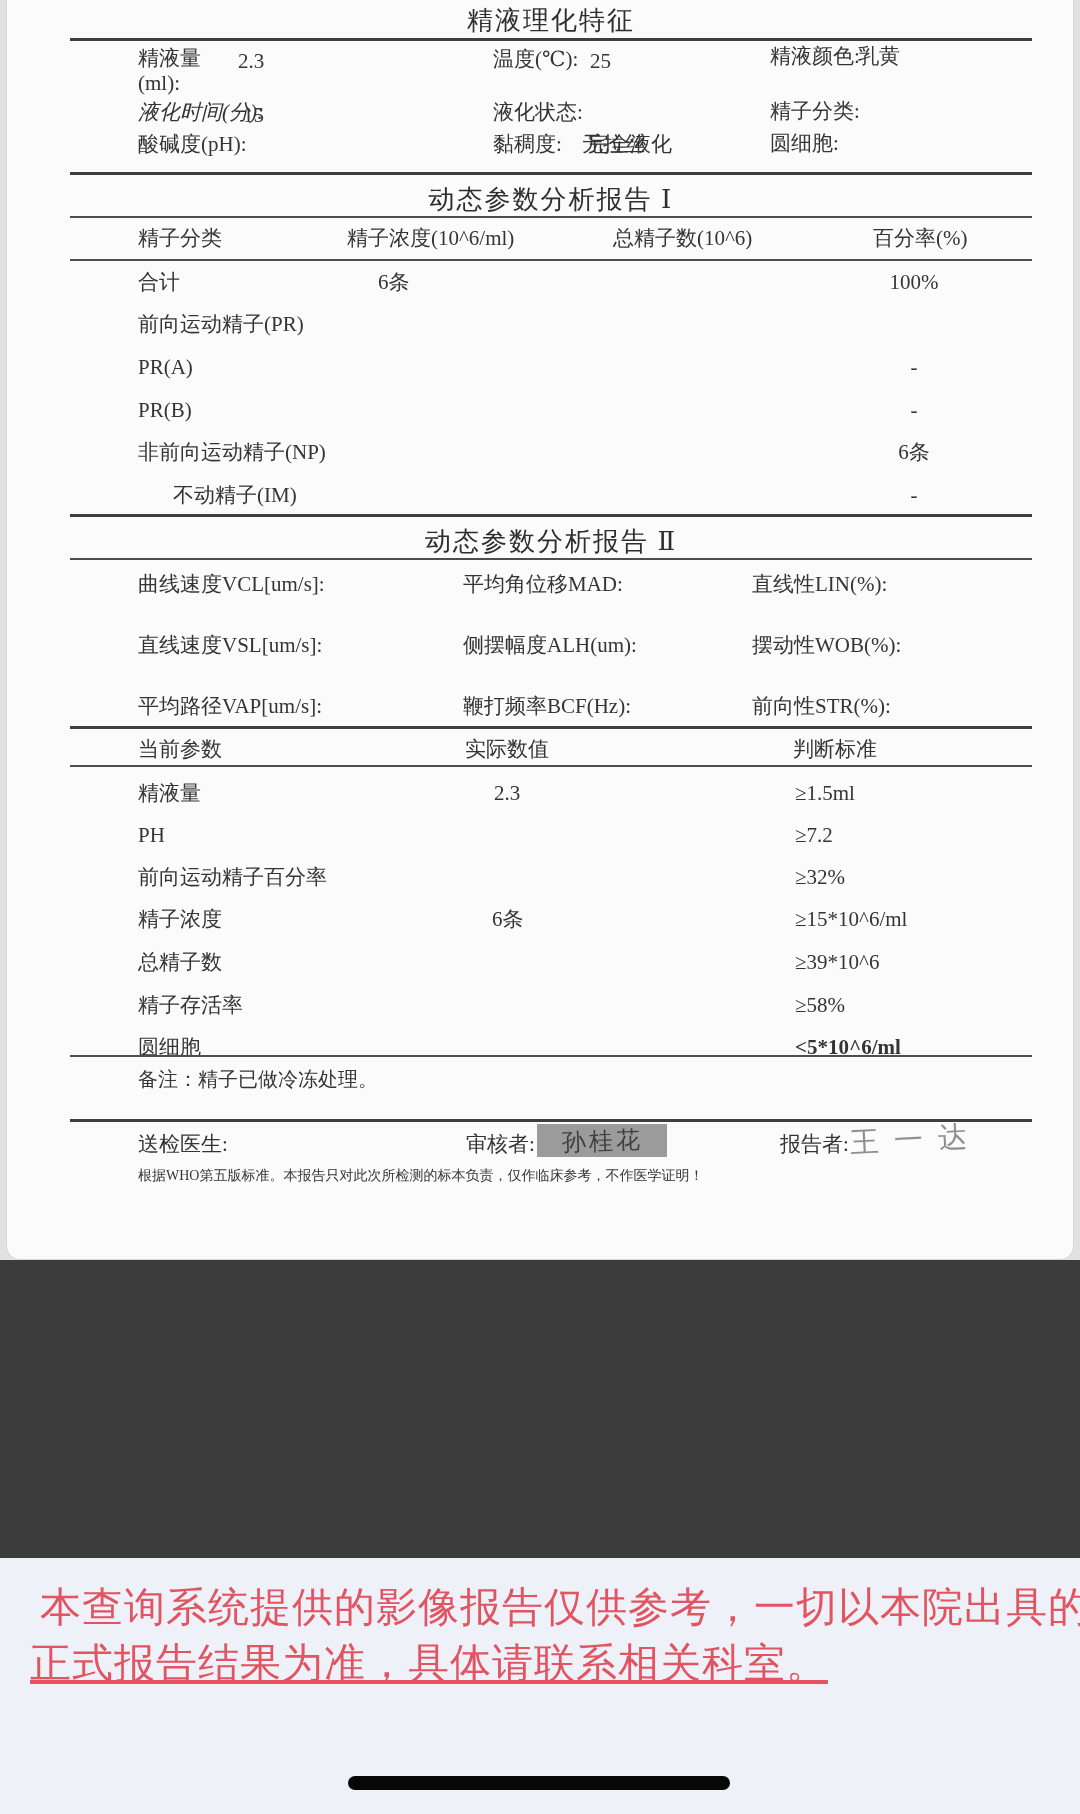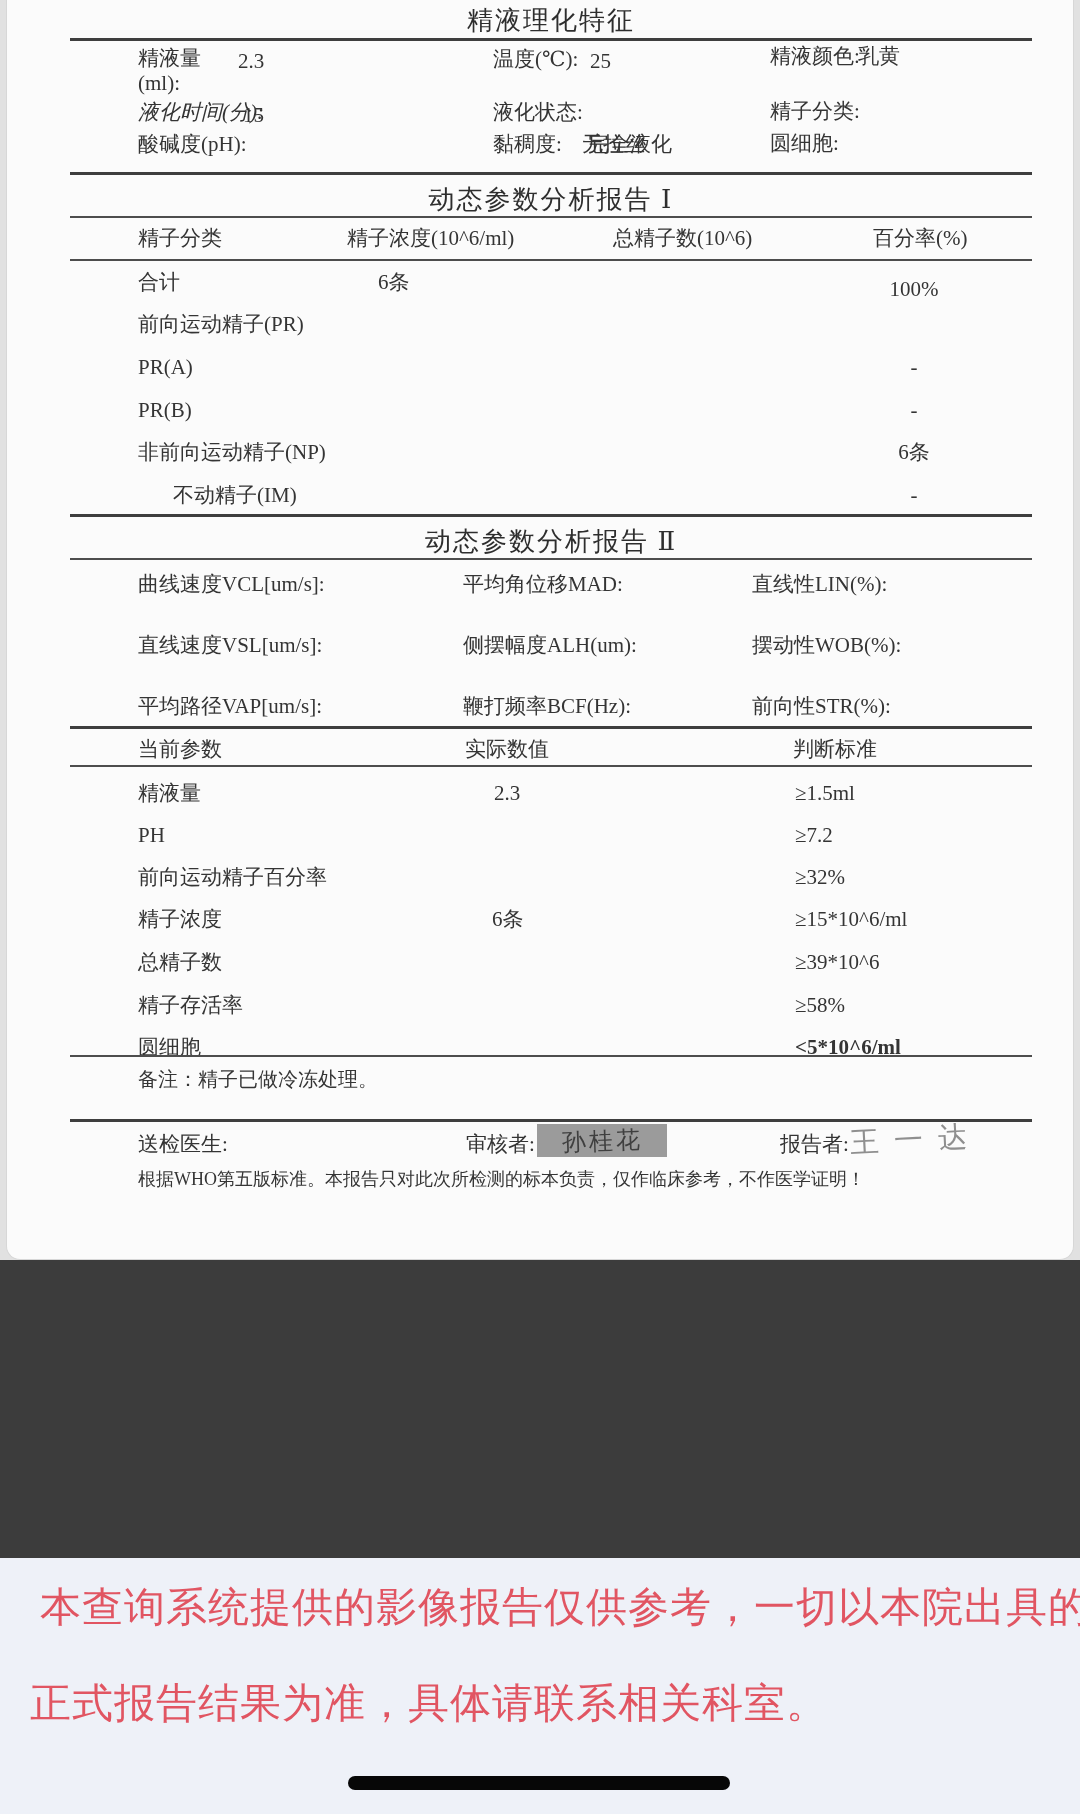--- a/index.html
+++ b/index.html
@@ -14,21 +14,21 @@
   .doc-page{
     left:6px;top:0;width:1068px;height:1260px;
     background:#fbfbfb;border:1px solid #d7d7d7;border-top:none;
     border-radius:0 0 14px 14px;box-sizing:border-box;
   }
   
   .hr3{left:70px;width:962px;height:3px;background:#3e3e3e;}
   .hr2{left:70px;width:962px;height:2px;background:#4d4d4d;}
   
   .t{font-size:21px;color:#343434;white-space:nowrap;line-height:1.15;}
-  .t-sm{font-size:18px;color:#353535;white-space:nowrap;}
+  .t-sm{font-size:14px;color:#353535;white-space:nowrap;}
   .sec-title{left:70px;width:962px;text-align:center;font-size:26px;color:#2e2e2e;letter-spacing:2px;white-space:nowrap;}
   .pct-cell{left:868px;width:92px;text-align:center;}
   
   .sig-box{
     left:537px;top:1124px;width:130px;height:33px;background:#9b9b9b;
     display:flex;align-items:center;justify-content:center;
   }
   .sig-hand-review{
     font-size:24px;color:#3f3f3f;transform:rotate(-2deg);
     letter-spacing:3px;white-space:nowrap;
@@ -75,21 +75,21 @@
 <div class="abs hr2" style="top:216px;"></div>
 
 <div class="abs t" style="left:138px;top:226px;">精子分类</div>
 <div class="abs t" style="left:347px;top:226px;">精子浓度(10^6/ml)</div>
 <div class="abs t" style="left:613px;top:226px;">总精子数(10^6)</div>
 <div class="abs t" style="left:873px;top:226px;">百分率(%)</div>
 <div class="abs hr2" style="top:259px;"></div>
 
 <div class="abs t" style="left:138px;top:270px;">合计</div>
 <div class="abs t" style="left:378px;top:270px;">6条</div>
-<div class="abs t pct-cell" style="top:270px;margin-top:7px;">100%</div>
+<div class="abs t pct-cell" style="top:270px;">100%</div>
 
 <div class="abs t" style="left:138px;top:312px;">前向运动精子(PR)</div>
 <div class="abs t pct-cell" style="top:312px;"></div>
 
 <div class="abs t" style="left:138px;top:355px;">PR(A)</div>
 <div class="abs t pct-cell" style="top:355px;">-</div>
 
 <div class="abs t" style="left:138px;top:398px;">PR(B)</div>
 <div class="abs t pct-cell" style="top:398px;">-</div>
 
@@ -153,15 +153,15 @@
 <div class="abs sig-box">
   <span class="sig-hand-review">孙桂花</span>
 </div>
 <div class="abs t" style="left:780px;top:1132px;">报告者:</div>
 <div class="abs sig-hand-report">王一达</div>
 
 <div class="abs t-sm" style="left:138px;top:1167px;">根据WHO第五版标准。本报告只对此次所检测的标本负责，仅作临床参考，不作医学证明！</div>
 
 <div class="abs notice-zone"></div>
 <div class="abs notice-line" style="left:40px;top:1580px;text-align:right;">本查询系统提供的影像报告仅供参考，一切以本院出具的</div>
-<div class="abs notice-line" style="left:30px;top:1676px;">正式报告结果为准，具体请联系相关科室。</div>
+<div class="abs notice-line" style="left:30px;top:1636px;text-decoration:underline;">正式报告结果为准，具体请联系相关科室。</div>
 
 <div class="abs home-bar"></div>
 
 </body></html>

